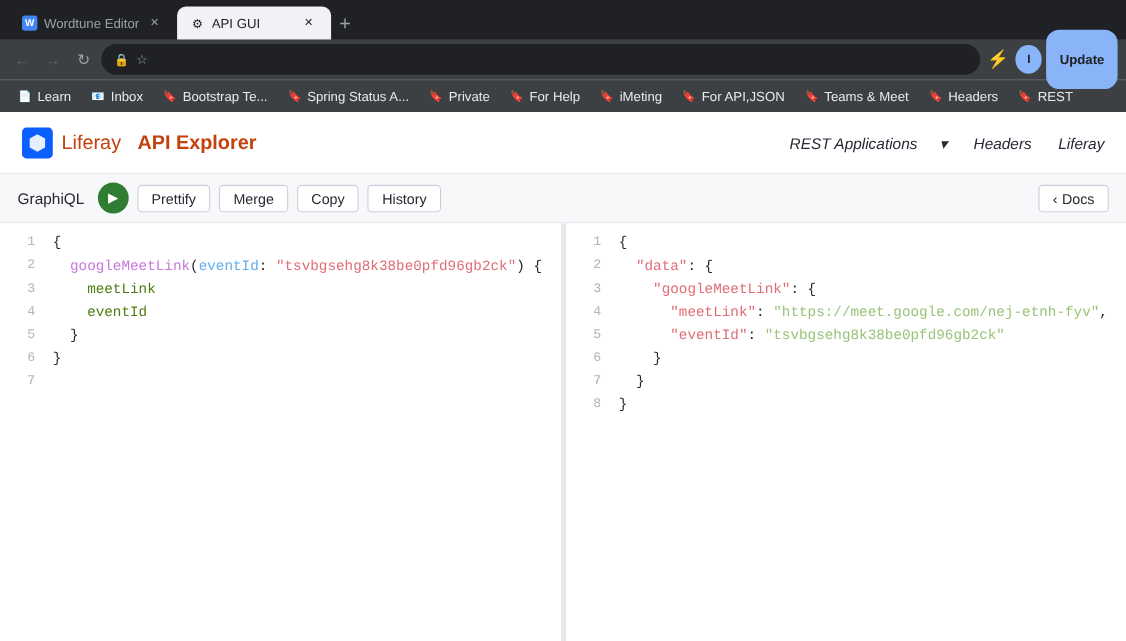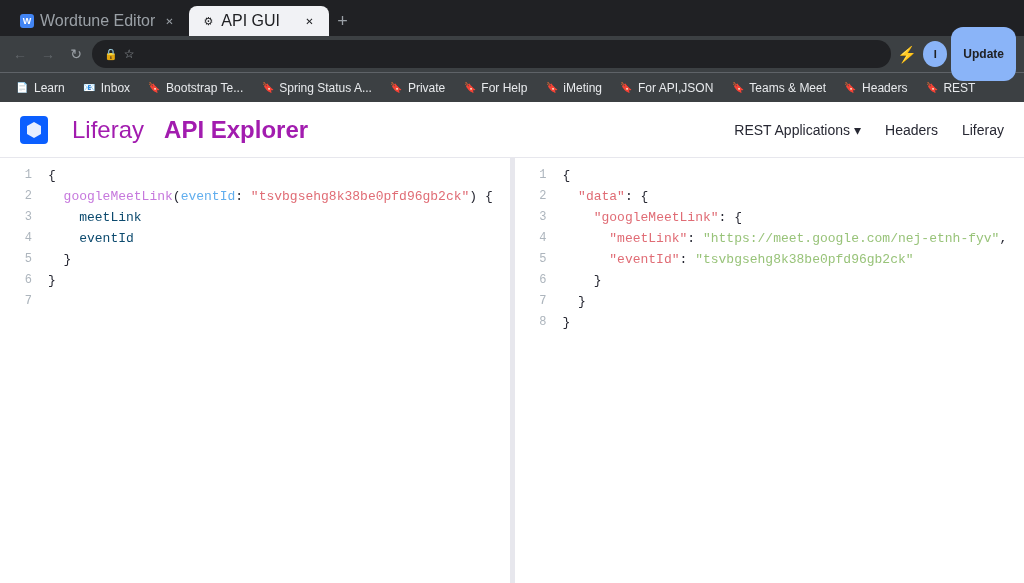--- a/index.html
+++ b/index.html
@@ -6,21 +6,21 @@
     body { font-family: -apple-system, BlinkMacSystemFont, 'Segoe UI', sans-serif; font-size: 12px; background: #f1f2f5; overflow: hidden; }
 
     
     .browser-chrome { background: #3c4043; width: 1024px; }
 
     
     .tab-bar { display: flex; align-items: flex-end; background: #202124; height: 36px; padding-left: 8px; gap: 0; }
     .tab { display: flex; align-items: center; height: 30px; padding: 0 12px; border-radius: 8px 8px 0 0; font-size: 12px; color: #9aa0a6; background: transparent; gap: 6px; min-width: 140px; max-width: 220px; cursor: pointer; }
     .tab.active { background: #f1f2f5; color: #202124; }
     .tab-favicon { width: 14px; height: 14px; display: inline-block; flex-shrink: 0; }
-    .tab-label { flex: 1; overflow: hidden; white-space: nowrap; text-overflow: ellipsis; font-size: 16px; }
+    .tab-label { flex: 1; overflow: hidden; white-space: nowrap; text-overflow: ellipsis; font-size: 12px; }
     .tab-close { width: 16px; height: 16px; border-radius: 50%; display: flex; align-items: center; justify-content: center; font-size: 10px; cursor: pointer; flex-shrink: 0; }
     .tab-new { background: none; border: none; color: #9aa0a6; font-size: 18px; cursor: pointer; padding: 0 8px; height: 30px; display: flex; align-items: center; }
 
     
     .nav-bar { display: flex; align-items: center; background: #3c4043; height: 36px; padding: 4px 8px; gap: 4px; }
     .nav-btn { background: none; border: none; color: #9aa0a6; cursor: pointer; width: 24px; height: 24px; border-radius: 50%; display: flex; align-items: center; justify-content: center; font-size: 14px; }
     .nav-btn.disabled { opacity: 0.4; cursor: default; }
     .address-bar { flex: 1; background: #202124; border-radius: 20px; height: 28px; display: flex; align-items: center; padding: 0 12px; gap: 6px; color: #e8eaed; font-size: 13px; }
     .address-url { flex: 1; font-size: 12px; color: #e8eaed; overflow: hidden; white-space: nowrap; text-overflow: ellipsis; }
     .address-icons { display: flex; gap: 4px; align-items: center; }
@@ -33,45 +33,45 @@
     .bookmark-item { display: flex; align-items: center; gap: 4px; padding: 2px 8px; border-radius: 4px; cursor: pointer; color: #e8eaed; font-size: 12px; white-space: nowrap; }
     .bm-icon { width: 14px; height: 14px; font-size: 10px; display: flex; align-items: center; justify-content: center; }
 
     
     .app-container { background: white; width: 1024px; height: 481px; display: flex; flex-direction: column; }
 
     
     .app-header { display: flex; align-items: center; justify-content: space-between; padding: 0 20px; height: 56px; background: white; border-bottom: 1px solid #e7e7ed; }
     .app-logo { display: flex; align-items: center; gap: 8px; }
     .liferay-icon { width: 28px; height: 28px; background: #0b5fff; border-radius: 4px; display: flex; align-items: center; justify-content: center; color: white; font-size: 14px; font-weight: bold; }
-    .app-logo-text { font-size: 24px; color: #a21caf; margin-left: 16px; }
+    .app-logo-text { font-size: 18px; color: #c2410c; }
     .app-logo-text span.liferay { font-weight: 300; }
     .app-logo-text span.api { font-weight: 700; }
     .app-nav { display: flex; align-items: center; gap: 24px; }
-    .app-nav-item { color: #272833; font-size: 14px; cursor: pointer; padding: 4px 0; text-decoration: none; display: flex; align-items: flex-start; gap: 4px; }
+    .app-nav-item { color: #272833; font-size: 14px; cursor: pointer; padding: 4px 0; text-decoration: none; display: flex; align-items: flex-start; gap: 20px; font-style: italic; }
 
     
     .toolbar { display: flex; align-items: center; padding: 8px 16px; gap: 8px; border-bottom: 1px solid #e7e7ed; background: #f7f8f9; }
     .graphiql-label { font-size: 14px; color: #272833; font-weight: 500; margin-right: 4px; }
     .play-btn { width: 28px; height: 28px; background: #2e7d32; border: none; border-radius: 50%; cursor: pointer; display: flex; align-items: center; justify-content: center; color: white; font-size: 12px; }
     .toolbar-btn { background: white; border: 1px solid #cdced9; border-radius: 4px; padding: 4px 12px; font-size: 13px; color: #272833; cursor: pointer; }
     .docs-btn { margin-left: auto; background: white; border: 1px solid #cdced9; border-radius: 4px; padding: 4px 12px; font-size: 13px; color: #272833; cursor: pointer; display: flex; align-items: center; gap: 4px; }
 
     
     .editor-area { display: flex; flex: 1; overflow: hidden; }
     .editor-pane { flex: 1; background: white; overflow-y: auto; padding: 8px 0; font-family: 'Courier New', Consolas, monospace; font-size: 13px; line-height: 1.6; border-right: 1px solid #e7e7ed; }
     .result-pane { flex: 1; background: white; overflow-y: auto; padding: 8px 0; font-family: 'Courier New', Consolas, monospace; font-size: 13px; line-height: 1.6; }
 
     .code-line { display: flex; align-items: flex-start; padding: 0 8px; min-height: 21px; }
     .line-num { color: #adb5bd; width: 24px; text-align: right; margin-right: 16px; user-select: none; flex-shrink: 0; font-size: 12px; }
     .code-content { color: #272833; white-space: pre; }
 
     
     .c-brace { color: #272833; }
-    .c-field { color: #0c4a6e; }
+    .c-field { color: #4d7c0f; }
     .c-func { color: #c678dd; }
     .c-paren { color: #272833; }
     .c-param { color: #61aeee; }
     .c-colon { color: #272833; }
     .c-string { color: #e06c75; }
     .c-key { color: #e06c75; }
     .c-value-str { color: #98c379; }
 
     
     .pane-separator { width: 4px; background: #e7e7ed; cursor: col-resize; }
@@ -182,20 +182,34 @@
       </a>
       <a class="app-nav-item">
         <span>Headers</span>
       </a>
       <a class="app-nav-item">
         <span>Liferay</span>
       </a>
     </div>
   </div>
 
+  <div class="toolbar">
+    <span class="graphiql-label">GraphiQL</span>
+    <button class="play-btn">
+      <span>▶</span>
+    </button>
+    <button class="toolbar-btn">Prettify</button>
+    <button class="toolbar-btn">Merge</button>
+    <button class="toolbar-btn">Copy</button>
+    <button class="toolbar-btn">History</button>
+    <button class="docs-btn">
+      <span>‹</span>
+      <span>Docs</span>
+    </button>
+  </div>
 
   <div class="editor-area">
 
     <div class="editor-pane">
       <div class="code-line">
         <span class="line-num">1</span>
         <span class="code-content c-brace">{</span>
       </div>
       <div class="code-line">
         <span class="line-num">2</span>

